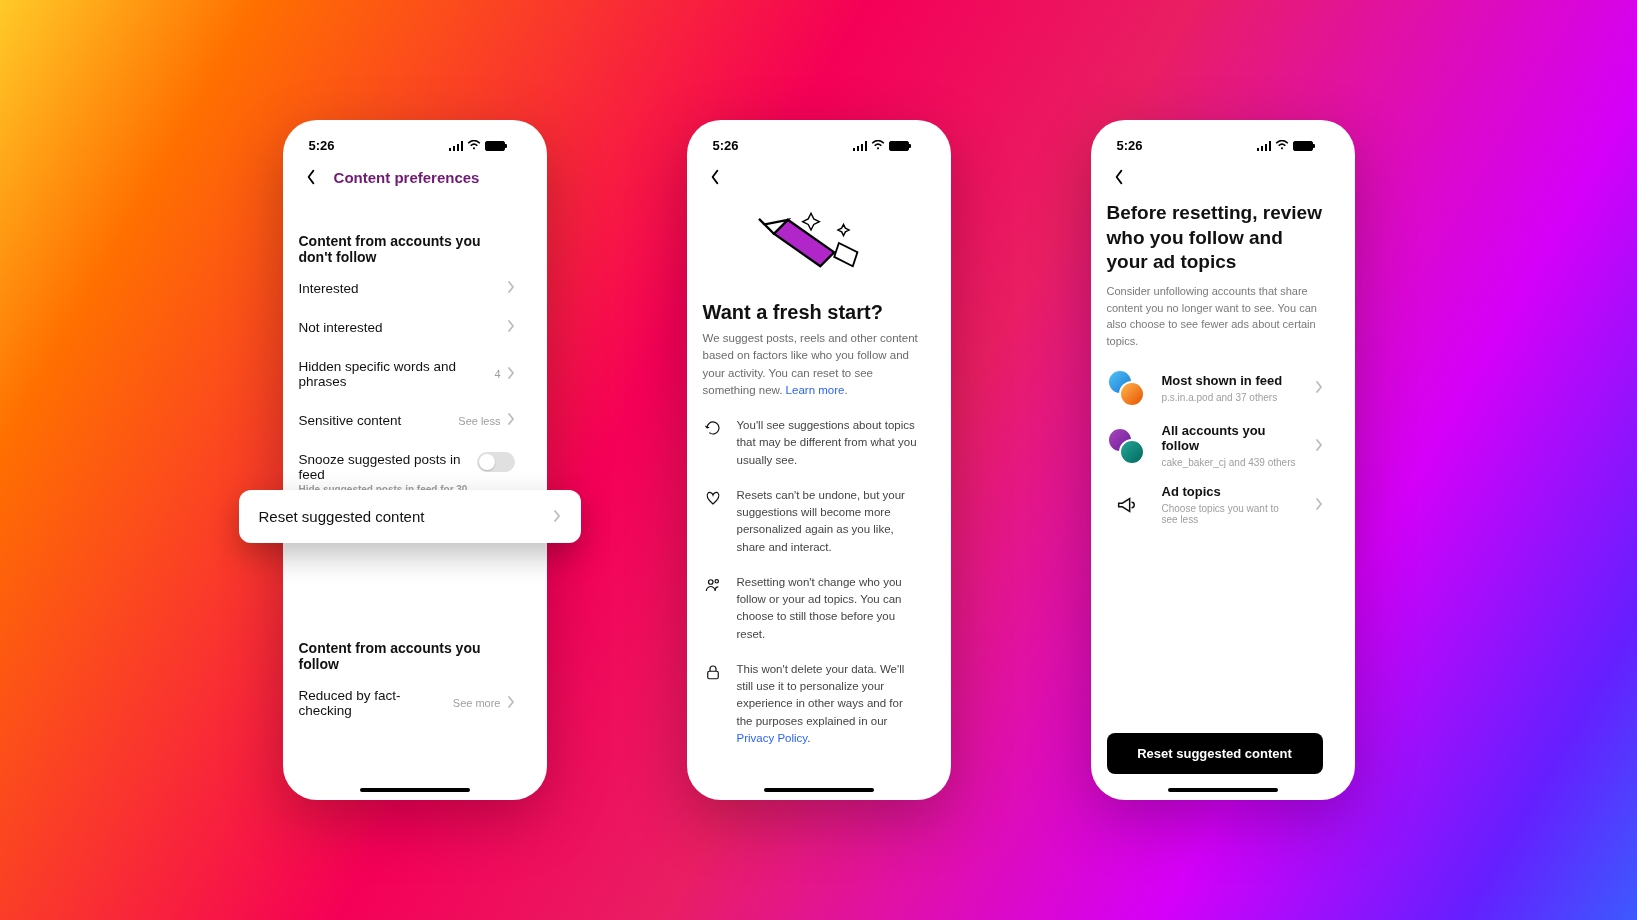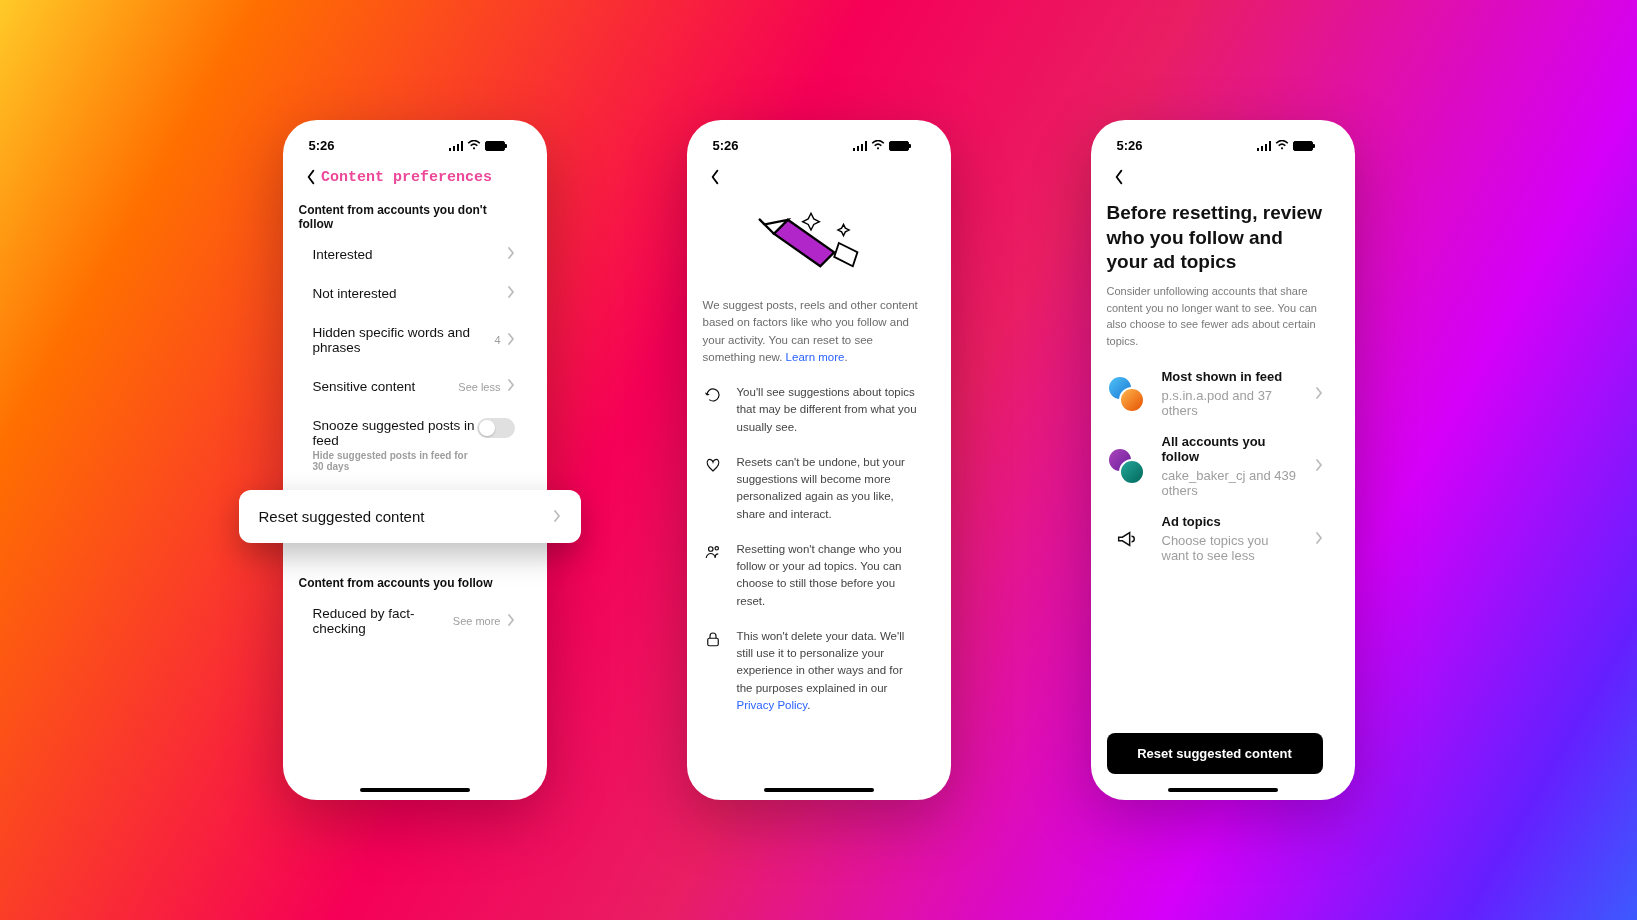--- a/index.html
+++ b/index.html
@@ -40,25 +40,25 @@
   .sig-icon { width:14px; height:10px; background:
     linear-gradient(#000,#000) 0 100%/2px 3px no-repeat,
     linear-gradient(#000,#000) 4px 100%/2px 5px no-repeat,
     linear-gradient(#000,#000) 8px 100%/2px 7px no-repeat,
     linear-gradient(#000,#000) 12px 100%/2px 10px no-repeat;}
   .batt-icon { width:20px; height:10px; border:1px solid #000; border-radius:2px; position:relative; background:#000; }
   .batt-icon::after { content:""; position:absolute; right:-3px; top:2px; width:2px; height:4px; background:#000; border-radius:0 1px 1px 0;}
   .nav-row { display:flex; align-items:center; padding: 8px 2px 10px 2px; }
   .back-btn { width:20px; height:20px; display:flex; align-items:center; justify-content:center; cursor:pointer; }
   .back-btn svg { width:12px; height:16px; }
-  .nav-title { flex:1; text-align:center; font-size:15px; font-weight:600; margin-left:-20px; color:#ec4899;font-family:Liberation Mono, monospace; }
-  .section-header { font-size:12px; font-weight:700; color:#111; padding: 6px 0 4px 0; }
+  .nav-title { flex:1; text-align:center; font-size:15px; font-weight:600; margin-left:-20px; color:#701a75; }
+  .section-header { font-size:14px; font-weight:700; color:#111; padding: 6px 0 4px 0; margin-top: 30px; }
   .row {
     display:flex; align-items:center; justify-content:space-between;
-    padding: 12px 0; font-size:13.5px; color:#111; cursor:pointer;margin-left:14px;
+    padding: 12px 0; font-size:13.5px; color:#111; cursor:pointer;
   }
   .row .label { flex:1; }
   .row .sub { font-size:10px; color:#9e9e9e; margin-top:2px;font-weight:bold; }
   .row .meta { font-size:11px; color:#9e9e9e; margin-right:6px; }
   .chev { color:#bdbdbd; }
   .chev svg { width:8px; height:12px; }
   .toggle { width:38px; height:20px; background:#e0e0e0; border-radius:10px; position:relative; }
   .toggle::after { content:""; position:absolute; left:2px; top:2px; width:16px; height:16px; background:#fff; border-radius:50%; box-shadow:0 1px 2px rgba(0,0,0,0.2);}
   .popout {
     position:absolute; left:-44px; right:-34px; top:370px;
@@ -94,21 +94,21 @@
   .avatar-cluster { width:38px; height:38px; position:relative; flex-shrink:0; }
   .avatar-cluster .a1, .avatar-cluster .a2 { position:absolute; width:26px; height:26px; border-radius:50%; border:2px solid #fff; }
   .avatar-cluster .a1 { left:0; top:0; background:linear-gradient(135deg,#4fc3f7,#1976d2);}
   .avatar-cluster .a2 { right:0; bottom:0; background:linear-gradient(135deg,#ffb74d,#e65100);}
   .avatar-cluster.alt .a1 { background:linear-gradient(135deg,#ab47bc,#6a1b9a);}
   .avatar-cluster.alt .a2 { background:linear-gradient(135deg,#26a69a,#00695c);}
   .megaphone { width:38px; height:38px; display:flex; align-items:center; justify-content:center; }
   .megaphone svg { width:22px; height:22px; stroke:#111; fill:none; stroke-width:1.6; }
   .row3 .texts { flex:1; }
   .row3 .t1 { font-size:13px; font-weight:700; color:#111; }
-  .row3 .t2 { font-size:13px; color:#9e9e9e; margin-top:4px;}
+  .row3 .t2 { font-size:10px; color:#9e9e9e; margin-top:4px;}
   .spacer { flex:1; }
 
   .hidden-rows { margin-top:86px; }
 </style>
 </head>
 <body>
 
 <div class="phone">
   <div class="status-bar">
     <span>5:26</span>
@@ -221,20 +221,21 @@
     <svg viewBox="0 0 140 80">
       <path d="M95 55 L115 65 L120 50 L100 40 Z" fill="#fff" stroke="#000" stroke-width="2"></path>
       <path d="M45 15 L95 50 L80 65 L30 30 Z" fill="#b026c8" stroke="#000" stroke-width="2.5"></path>
       <path d="M30 30 L20 20 L45 15 Z" fill="#fff" stroke="#000" stroke-width="2.5"></path>
       <path d="M20 20 L14 14" stroke="#000" stroke-width="2.5"></path>
       <path d="M70 8 l3 6 l6 3 l-6 3 l-3 6 l-3 -6 l-6 -3 l6 -3 Z" fill="#fff" stroke="#000" stroke-width="1.5"></path>
       <path d="M105 20 l2 4 l4 2 l-4 2 l-2 4 l-2 -4 l-4 -2 l4 -2 Z" fill="#fff" stroke="#000" stroke-width="1.5"></path>
     </svg>
   </div>
 
+  <div class="big-title">Want a fresh start?</div>
   <div class="desc">
     <span>We suggest posts, reels and other content based on factors like who you follow and your activity. You can reset to see something new. </span><a class="link">Learn more</a>.
   </div>
 
   <div class="bullets">
     <div class="bullet">
       <div class="icon">
           <svg viewBox="0 0 24 24">
             <path d="M4 12 a8 8 0 1 1 3 6.2 M4 12 l-2 -3 M4 12 l3 -1"></path>
           </svg>

